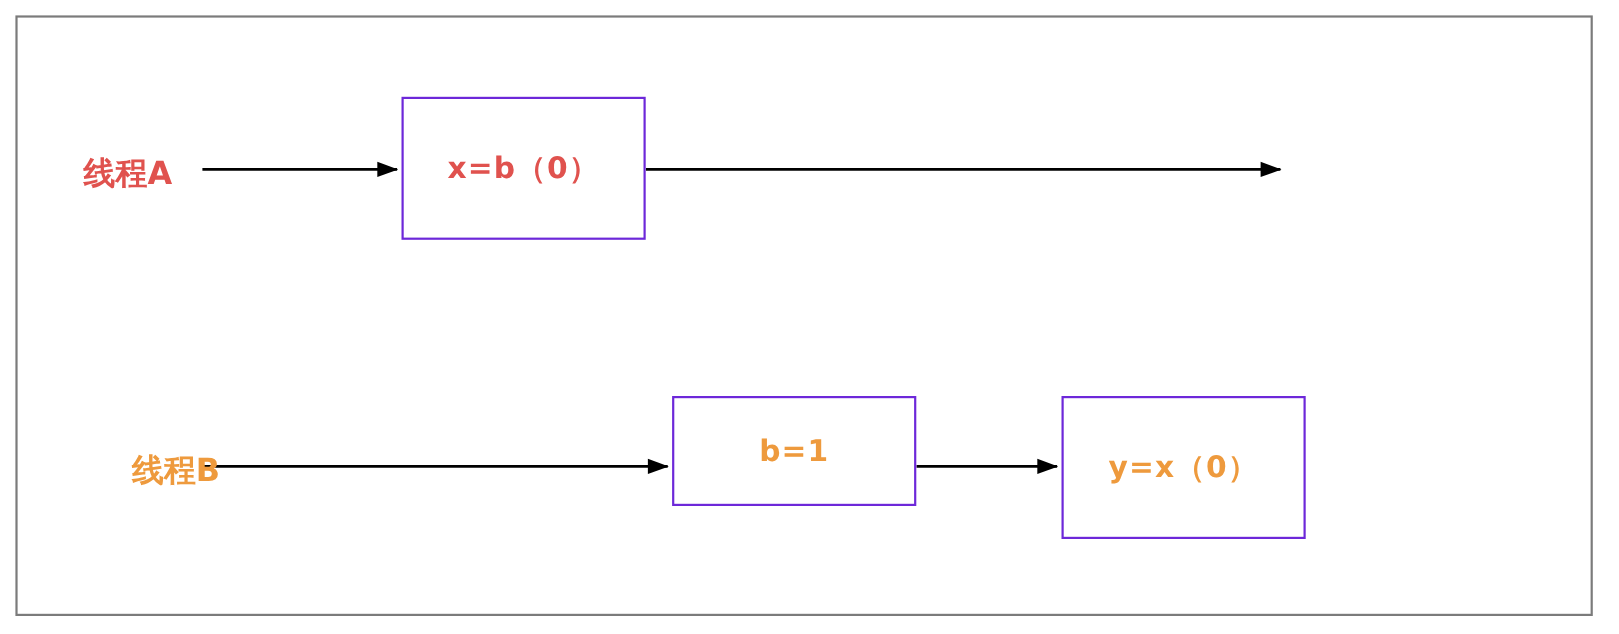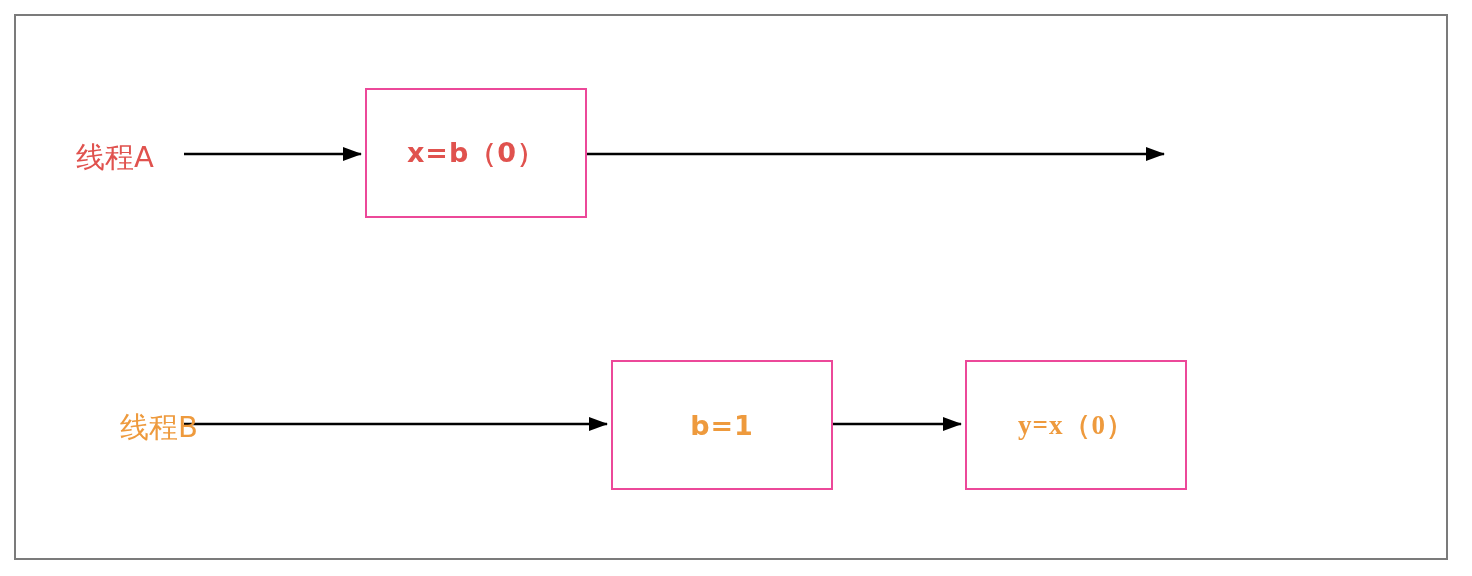--- a/index.html
+++ b/index.html
@@ -29,42 +29,42 @@
     position: absolute;
     left: 0;
     top: 0;
     width: 1472px;
     height: 576px;
     pointer-events: none;
   }
   .node {
     position: absolute;
     box-sizing: border-box;
-    border: 2px solid #ec4899;
+    border: 2px solid #6d28d9;
     background: #ffffff;
     display: flex;
     align-items: center;
     justify-content: center;
     font-size: 27px;
     font-weight: 600;
     letter-spacing: 1px;
   }
   .thread-label {
     position: absolute;
     font-size: 29px;
-    font-weight: 400;
+    font-weight: 700;
     white-space: nowrap;
   }
   .red    { color: #e0524e; }
   .orange { color: #ee9a3d; }
 
   .box-a1 { left: 365px;  top: 88px;  width: 222px; height: 130px; }
   .box-a2 { left: 1168px; top: 88px;  width: 222px; height: 130px; }
-  .box-b1 { left: 611px;  top: 360px; width: 222px; height: 130px; }
-  .box-b2 { left: 965px;  top: 360px; width: 222px; height: 130px; font-family: Liberation Serif, serif; }
+  .box-b1 { left: 611px;  top: 360px; width: 222px; height: 100px; }
+  .box-b2 { left: 965px;  top: 360px; width: 222px; height: 130px; }
 
   .label-a { left: 76px; top: 138px; }
   .label-b { left: 76px; top: 408px; margin-left: 44px; }
 </style>
 </head>
 <body>
 
 <div class="canvas">
 
   <div class="frame"></div>

